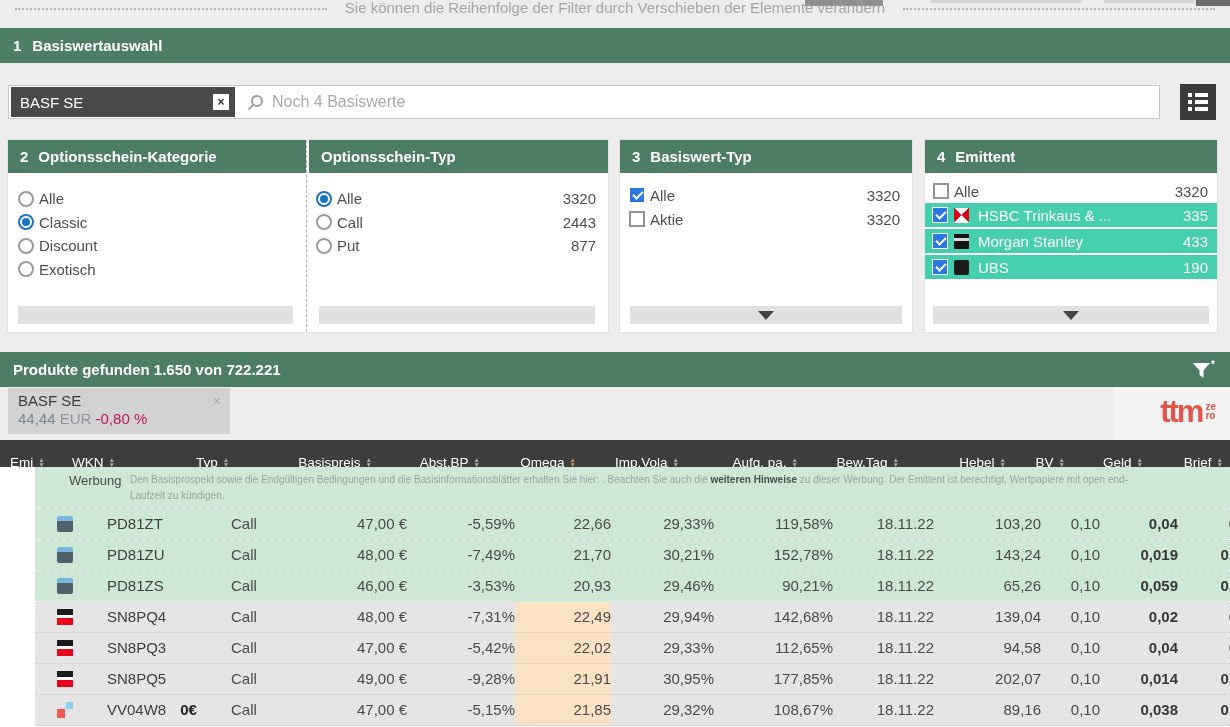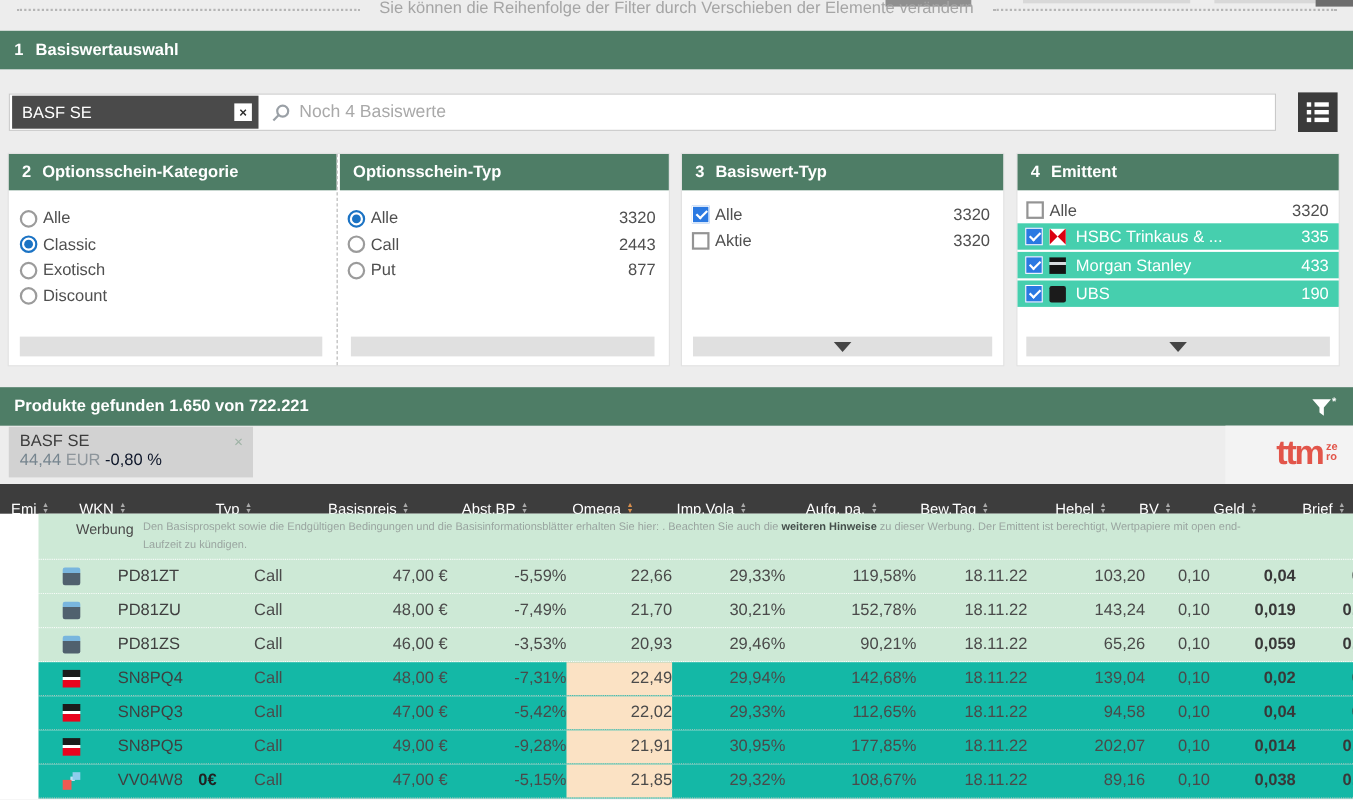--- a/index.html
+++ b/index.html
@@ -92,42 +92,42 @@
   
   #funnel { position:absolute; right:13px; top:8px; cursor:pointer; }
   #tab-area { position:absolute; top:387px; left:0; width:1230px; height:53px; }
   #brand-bg { position:absolute; right:0; top:0; width:116px; height:53px; background:#f3f3f3; }
   #asset-tab { position:absolute; left:8px; top:1px; width:222px; height:46px; background:#d2d2d2; padding:4px 9px 0 10px; }
   .tab-line1 { display:flex; align-items:center; font-size:15px; color:#3c3c3c; }
   .tab-close { margin-left:auto; color:#9fb3a6; font-size:14px; cursor:pointer; }
   .tab-line2 { font-size:15px; margin-top:1px; }
   .tab-price { color:#76858f; }
   .tab-cur { color:#8d959b; }
-  .tab-change { color:#0f172a; }
+  .tab-change { color:#be185d; }
   #brand { position:absolute; right:14px; top:11px; display:flex; }
   .brand-main { font-size:31px; font-weight:bold; color:#e2554a; letter-spacing:-2px; line-height:27px; }
   .brand-col { display:flex; flex-direction:column; font-size:10px; font-weight:bold; color:#e2554a; line-height:9px; margin:4px 0 0 3px; }
 
   
   .grid { display:grid; grid-template-columns:56px 126px 70px 112px 108px 96px 103px 119px 101px 107px 59px 78px 80px; padding-left:8px; }
   #table-header { position:absolute; top:440px; left:0; width:1230px; height:44px; background:#3d3d3d; align-items:center; }
   .hdr { color:#fff; font-size:13.5px; display:flex; align-items:center; white-space:nowrap; cursor:pointer; }
   #table-header > :nth-child(n+4) { justify-content:flex-end; }
   #table-header > :nth-child(1) { padding-left:2px; }
   #table-header > :nth-child(2) { padding-left:8px; }
   #table-header > :nth-child(3) { padding-left:6px; }
   .sort { display:inline-flex; flex-direction:column; margin-left:5px; font-size:6.5px; line-height:5.5px; color:#aaa; }
   .hdr.sorted .sort { color:#d9904e; }
 
   #table-body { position:absolute; top:467px; left:0; width:1230px; height:260px; background:#fff;padding-left:35px; }
   #ad-row { height:42px; background:#cde9d6; display:flex; border-bottom:1px dotted rgba(255,255,255,.9); }
   .ad-label { width:95px; padding:6px 0 0 34px; font-size:13px; color:#4a4a4a; }
   .ad-text { width:1010px; padding-top:5px; font-size:10px; line-height:16px; color:#9aa5a0; }
   .ad-link { color:#454f4b; font-weight:bold; cursor:pointer; }
-  .row { height:31px; line-height:30px; font-size:15px; color:#4a4a4a; border-bottom:1px dotted #d2cbc4; background:#14b8a6; cursor:pointer; }
+  .row { height:31px; line-height:30px; font-size:15px; color:#4a4a4a; border-bottom:1px dotted #d2cbc4; background:#e5e5e5; cursor:pointer; }
   .row.promo { background:#cde9d6; border-bottom:1px dotted rgba(255,255,255,.9); }
   .row > :nth-child(n+4) { text-align:right; }
   .row > :nth-child(2) { padding-left:8px; }
   .row > :nth-child(3) { padding-left:6px; }
   .row:not(.promo) > :nth-child(6) { background:#fbe2c4; }
   .cell-emi { display:flex; align-items:center; }
   .cell-wkn { display:flex; align-items:center; color:#3f3f3f; }
   .badge { margin-left:14px; font-weight:bold; color:#222; }
   .cell-geld, .cell-brief { font-weight:bold; color:#383838; }
   .logo { width:16px; height:16px; min-width:16px; margin-left:14px; position:relative; }
@@ -202,27 +202,27 @@
         </div>
 
         <div class="opt">
           <span class="radio on"></span>
           <span class="opt-label">Classic</span>
           <span class="opt-count"></span>
         </div>
 
         <div class="opt">
           <span class="radio off"></span>
-          <span class="opt-label">Exotisch</span>
+          <span class="opt-label">Discount</span>
           <span class="opt-count"></span>
         </div>
 
         <div class="opt">
           <span class="radio off"></span>
-          <span class="opt-label">Discount</span>
+          <span class="opt-label">Exotisch</span>
           <span class="opt-count"></span>
         </div>
 
     </div>
     <div class="pscroll" style="left:10px; right:13px;"></div>
   </div>
   <div class="pcolB">
     <div class="phead">
       <span>Optionsschein-Typ</span>
     </div>

